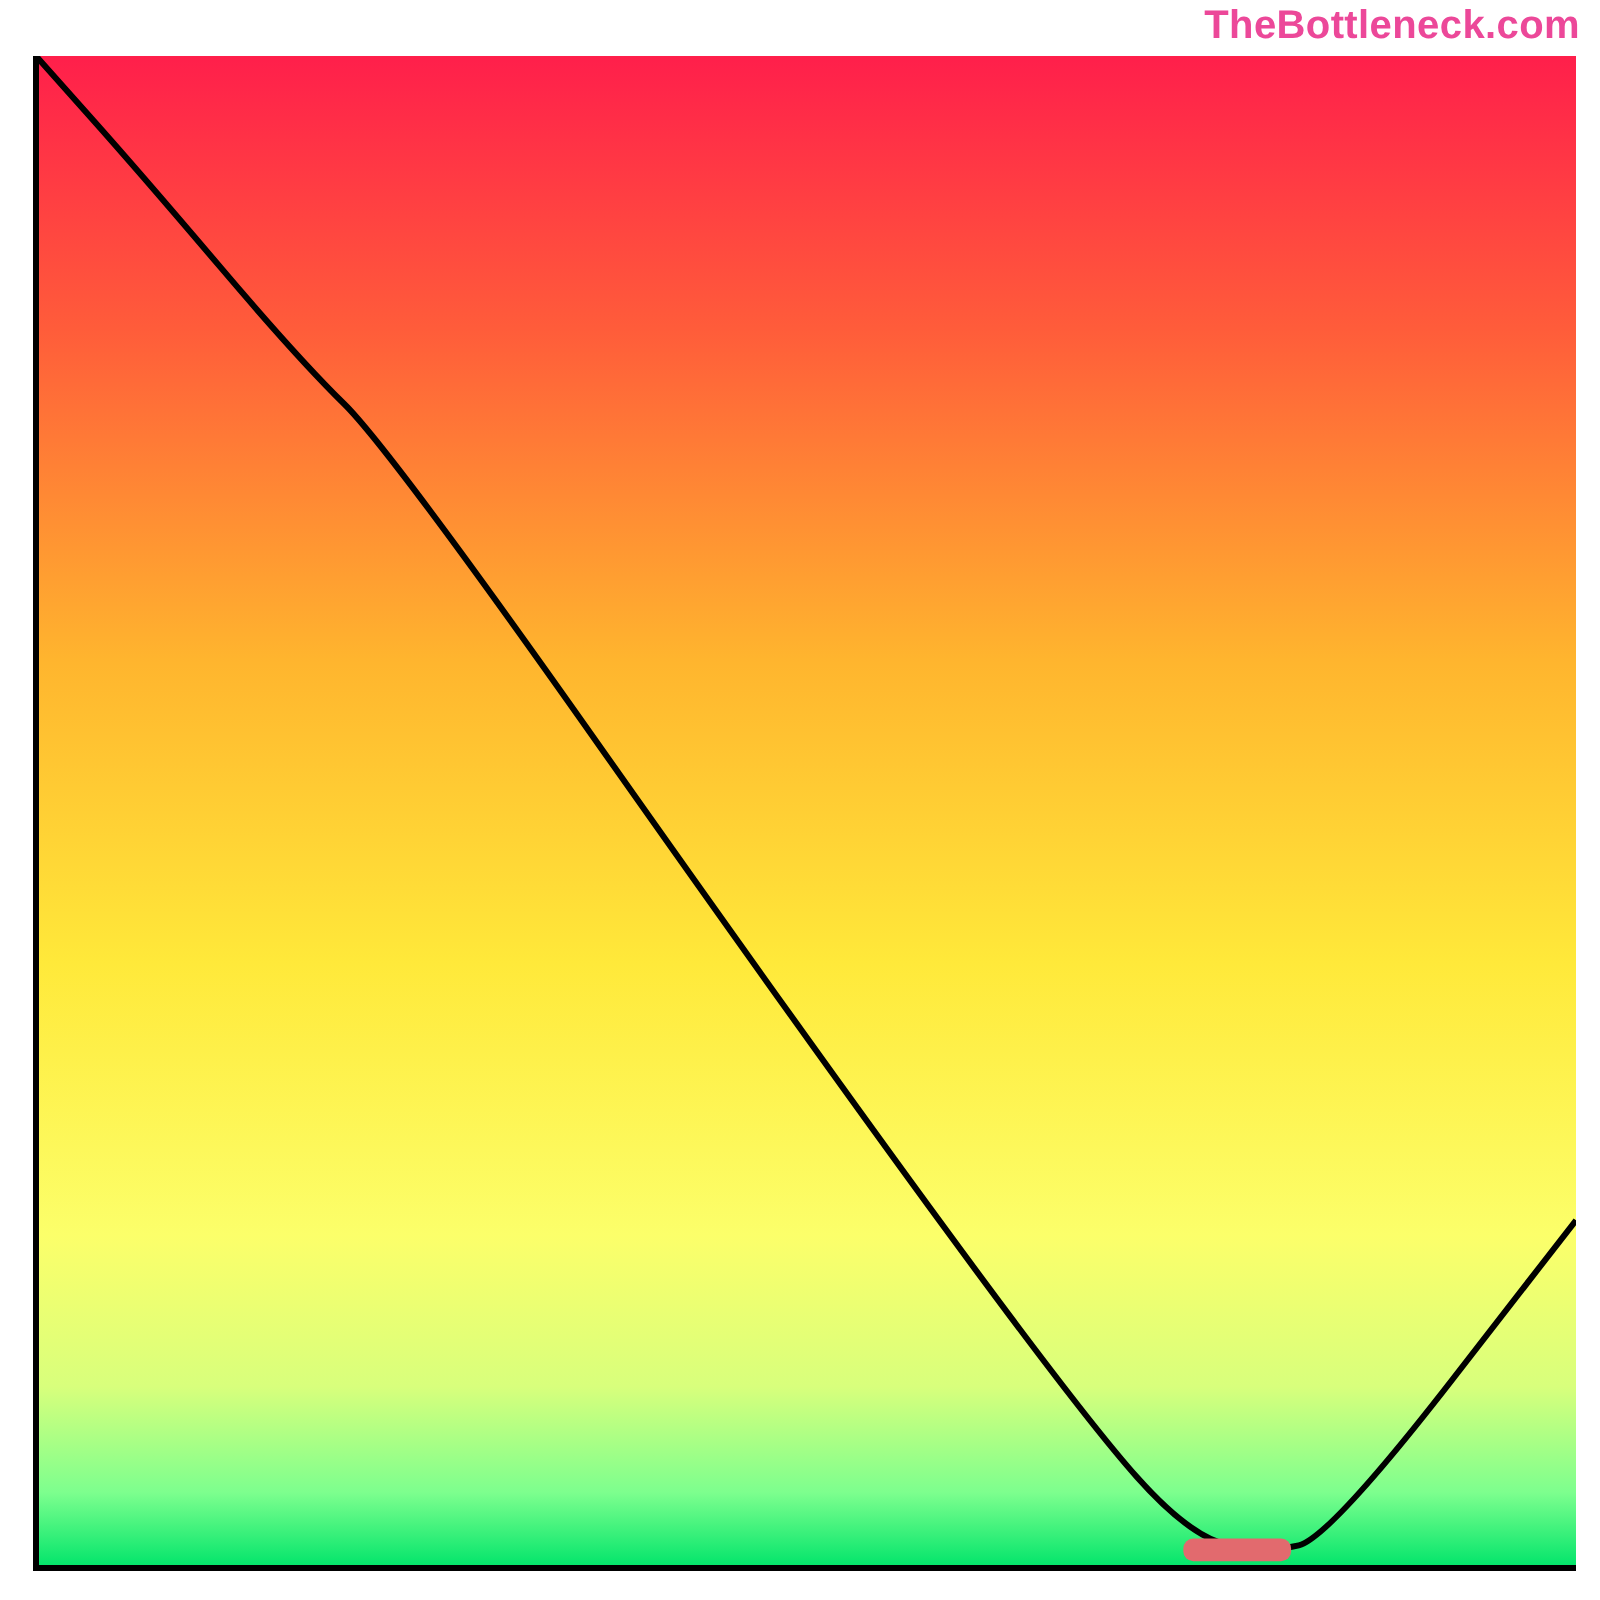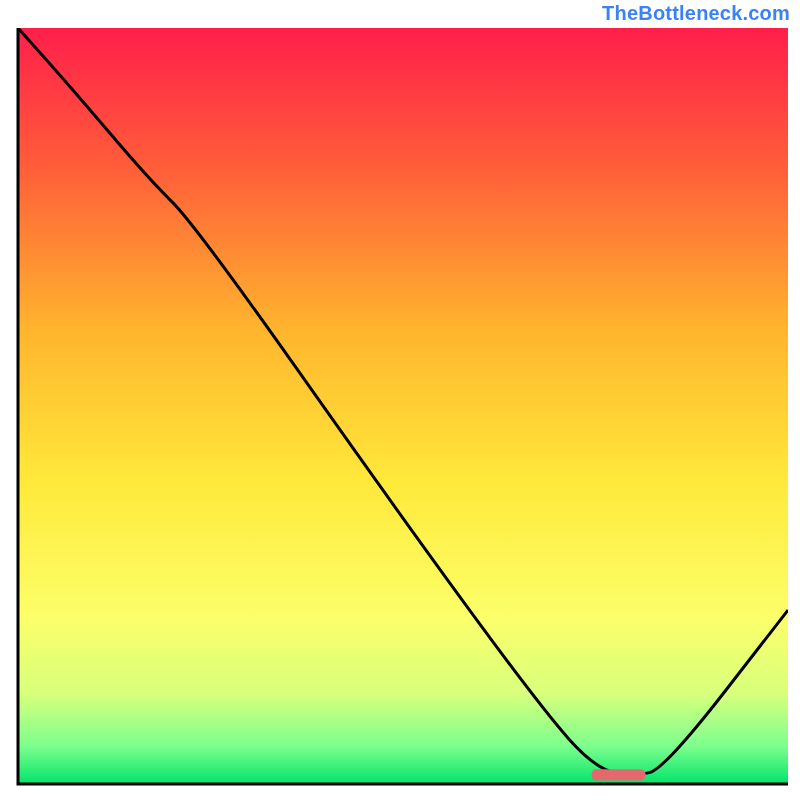--- a/index.html
+++ b/index.html
@@ -15,21 +15,21 @@
     position: relative;
     width: 800px;
     height: 800px;
   }
   .watermark {
     position: absolute;
     top: 2px;
     right: 10px;
     font-size: 20px;
     font-weight: 600;
-    color: #3b82f6;
+    color: #ec4899;
     letter-spacing: 0.2px;
     z-index: 3;
   }
   svg {
     display: block;
   }
 </style>
 </head>
 <body>
 

